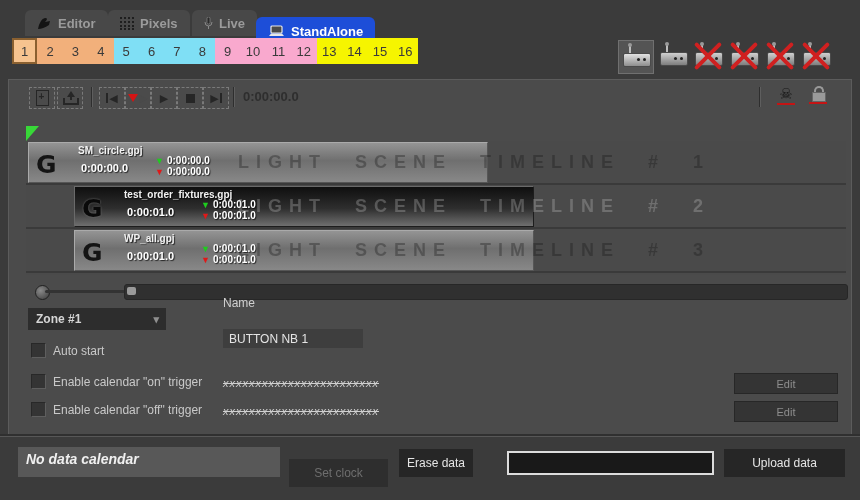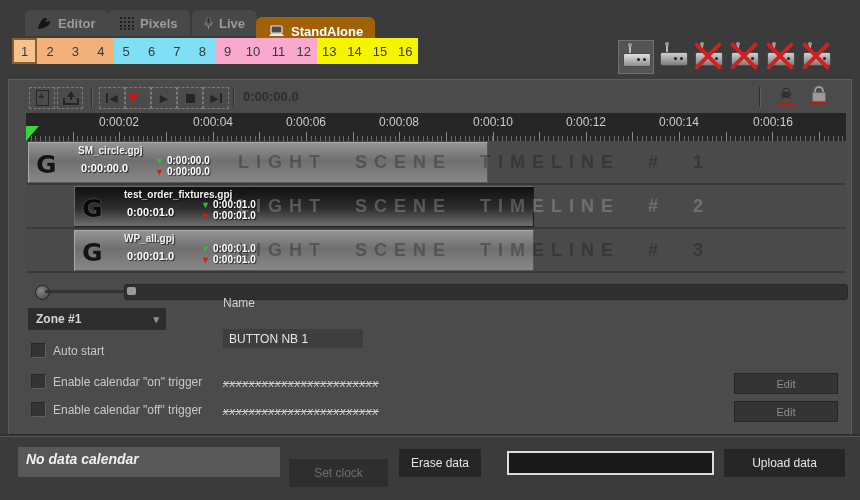--- a/index.html
+++ b/index.html
@@ -7,21 +7,21 @@
     width:860px;height:500px;position:relative;overflow:hidden;
     background:#3b3b3b;
     font-family:"Liberation Sans", sans-serif;
     -webkit-font-smoothing:antialiased;
   }
 
   
   .tab{position:absolute;top:10px;height:26px;border-radius:6px 6px 0 0;
        display:flex;align-items:center;gap:6px;padding:0 12px;
        font-size:13px;font-weight:bold;color:#9b9b9b;background:#484848;cursor:default;}
-  .tab.active{top:17px;height:28px;background:#a16207;color:#ffffff;}
+  .tab.active{top:17px;height:28px;background:#1d4ed8;color:#ffffff;}
   .tab svg{display:block;}
 
   
   .numrow{position:absolute;left:12px;top:38px;width:406px;height:26px;display:flex;}
   .numcell{flex:1;display:flex;align-items:center;justify-content:center;
            font-size:13px;color:#3a3a3a;}
   .g-orange{background:#F2B07B;} .g-cyan{background:#7FDFF5;}
   .g-pink{background:#F9A9CE;}  .g-yellow{background:#F6F500;}
   .numcell.selected{background:#F6C38F;box-shadow:inset 0 0 0 2px #8a6030;}
 
@@ -302,30 +302,20 @@
     </div>
     <div class="skullbtn" style="left:788px;">
       <span class="lock-ic">
           <span class="shackle"></span>
           <span class="lbody"></span>
         </span>
       <span class="redline"></span>
     </div>
   </div>
 
-  <div class="ruler">
-    <span class="rlabel" style="left:93px;">0:00:02</span>
-    <span class="rlabel" style="left:187px;">0:00:04</span>
-    <span class="rlabel" style="left:280px;">0:00:06</span>
-    <span class="rlabel" style="left:373px;">0:00:08</span>
-    <span class="rlabel" style="left:467px;">0:00:10</span>
-    <span class="rlabel" style="left:560px;">0:00:12</span>
-    <span class="rlabel" style="left:653px;">0:00:14</span>
-    <span class="rlabel" style="left:747px;">0:00:16</span>
-  </div>
   <div class="playhead"></div>
 
   <div class="tracks">
     <div class="track">
       <div class="wm">LIGHT SCENE TIMELINE # 1</div>
       <div class="clip light" style="left:2px;width:458px;">
         <div class="fname">SM_circle.gpj</div>
         <div class="gletter">G</div>
         <div class="maintime">0:00:00.0</div>
         <div class="fades">
@@ -401,15 +391,15 @@
 
   <div class="chk" style="left:22px;top:322px;"></div>
   <div class="lbl" style="left:44px;top:323px;">Enable calendar "off" trigger</div>
   <div class="xval" style="left:214px;top:325px;">xxxxxxxxxxxxxxxxxxxxxxxx</div>
   <div class="edit-btn" style="top:321px;">Edit</div>
 </div>
 
 <div class="footer-sep"></div>
 <div class="status-box">No data calendar</div>
 <div class="fbtn disabled" style="left:289px;width:99px;margin-top:10px;">Set clock</div>
-<div class="fbtn" style="left:399px;width:82px;">Erase data</div>
+<div class="fbtn" style="left:399px;width:74px;">Erase data</div>
 <div class="progressbar"></div>
 <div class="fbtn" style="left:724px;width:121px;">Upload data</div>
 
 </body></html>

